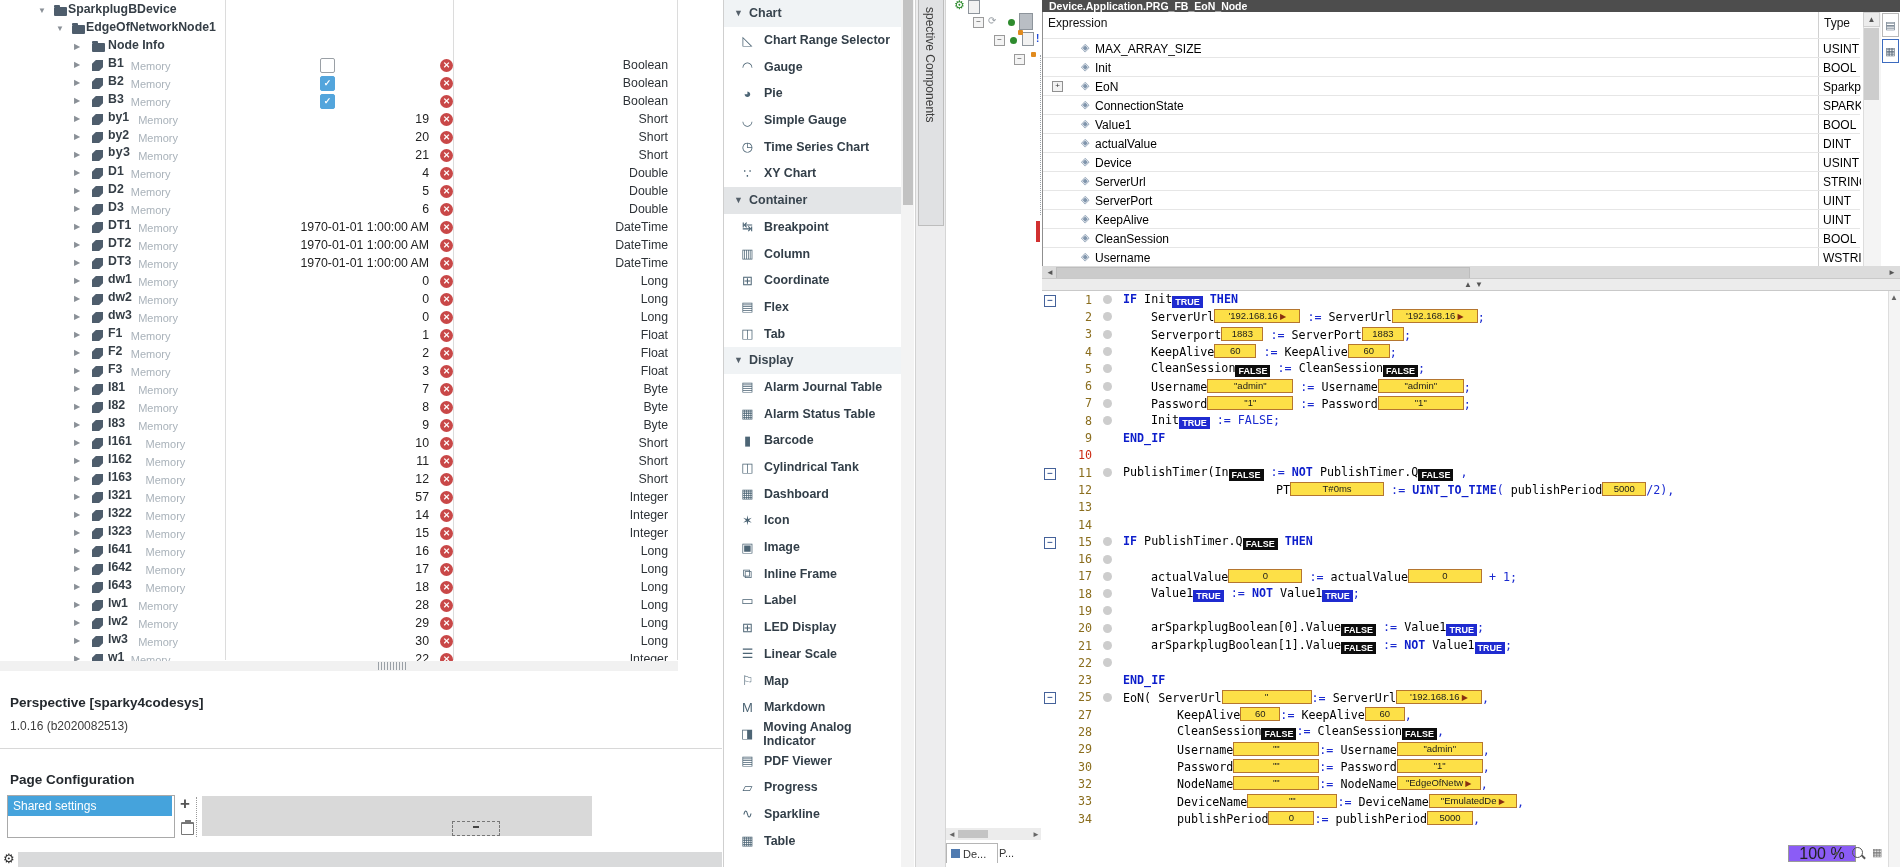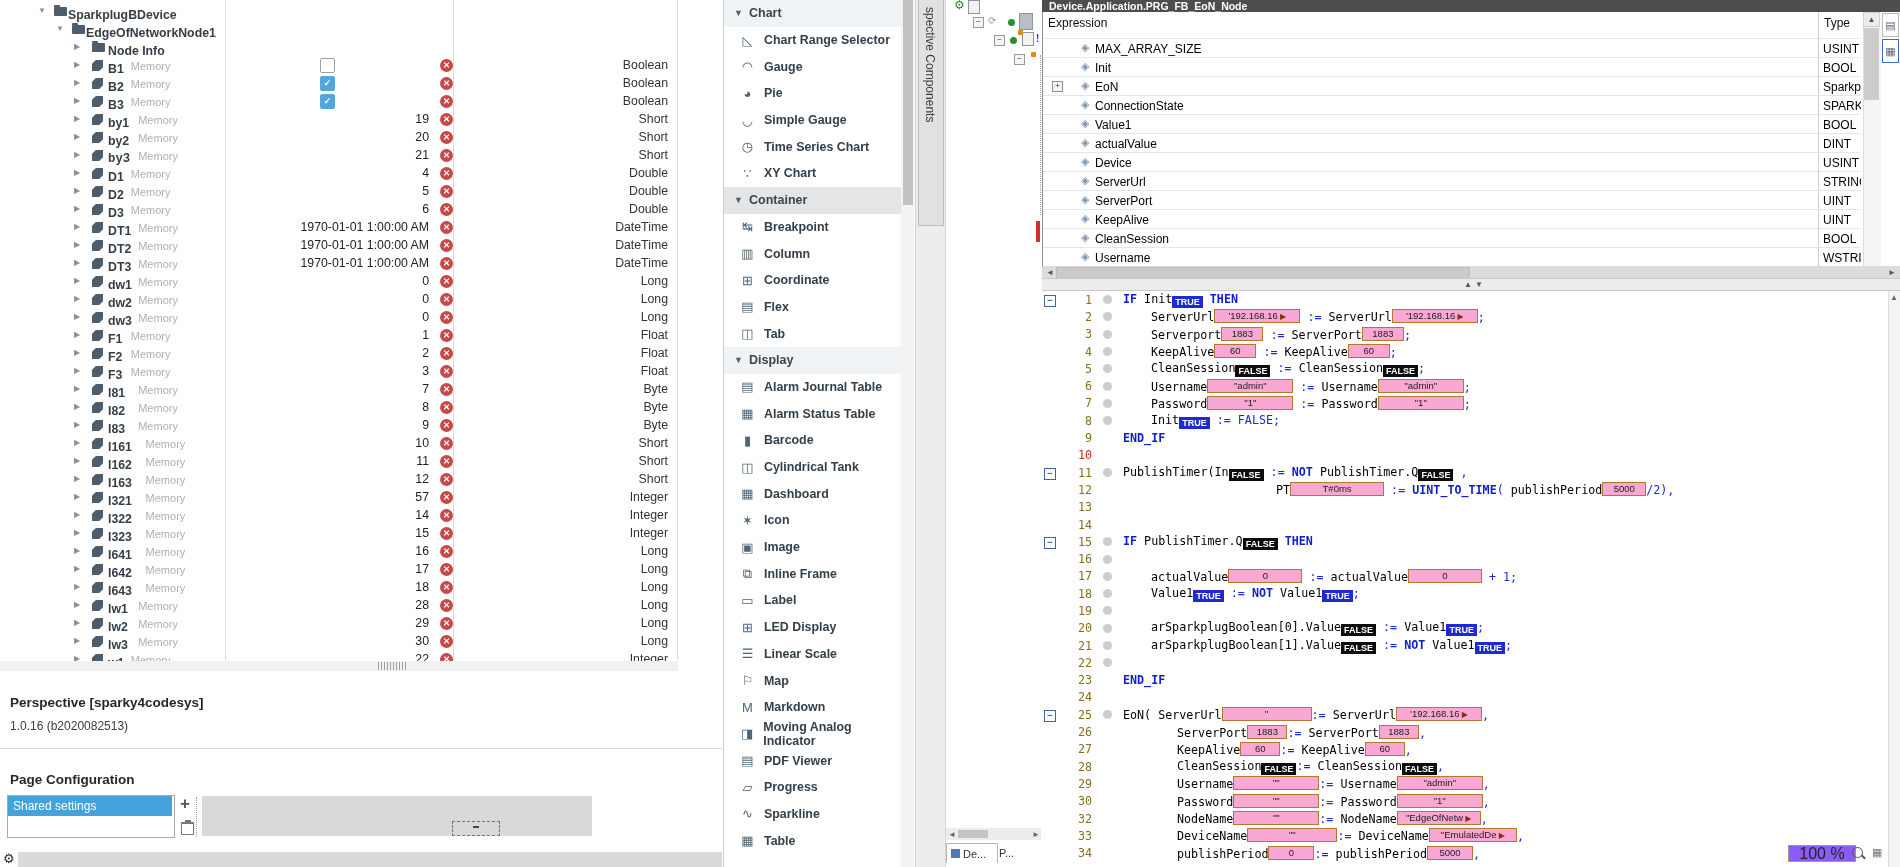--- a/index.html
+++ b/index.html
@@ -2,21 +2,21 @@
 <html><head>
 <meta charset="utf-8">
 <style>
   html,body{margin:0;padding:0;width:1900px;height:867px;overflow:hidden;background:#fff;
     font-family:"Liberation Sans",sans-serif;position:relative;}
   .abs{position:absolute;}
   
   #tree-panel{left:0;top:0;width:722px;height:867px;background:#fff;}
   #tree-rows{position:absolute;left:0;top:2px;width:722px;height:659px;overflow:hidden;}
   .trow{height:18px;position:relative;font-size:12.3px;color:#353e46;}
-  .trow .lbl{position:absolute;top:6px;font-weight:600;}
+  .trow .lbl{position:absolute;top:0;font-weight:600;}
   .trow .mem{position:absolute;top:3.5px;font-size:11px;color:#a9b2ba;font-weight:400;}
   .exp{position:absolute;top:4px;font-size:8px;color:#8a9097;}
   .folder{position:absolute;top:5px;width:13px;height:9px;background:#4e5d6c;border-radius:1px;}
   .folder:before{content:"";position:absolute;top:-2px;left:0;width:6px;height:2px;background:#4e5d6c;border-radius:1px 1px 0 0;}
   .tagic{position:absolute;top:4px;width:11px;height:11px;background:#4e5d6c;
     clip-path:polygon(0 35%,35% 0,100% 0,100% 65%,65% 100%,0 100%);transform:rotate(0deg);}
   .val{position:absolute;right:293px;top:2px;color:#222;}
   .cbx{position:absolute;left:320px;top:2px;width:13px;height:13px;border:1px solid #9aa0a6;border-radius:2px;background:#fff;}
   .cbx.on{background:#53a5dc;border-color:#53a5dc;color:#fff;font-size:9px;line-height:13px;text-align:center;font-weight:bold;}
   .xbadge{position:absolute;left:440px;top:2.5px;width:13px;height:13px;border-radius:50%;background:#c94848;
@@ -100,21 +100,21 @@
   .fold{width:16px;flex:0 0 16px;position:relative;}
   .foldbox{position:absolute;left:2px;top:-5px;width:10px;height:10px;border:1px solid #45629a;background:#fff;
     font-size:9px;line-height:8px;text-align:center;color:#45629a;font-weight:bold;}
   .lnum{width:34px;flex:0 0 34px;text-align:right;padding-right:4px;color:#8a6d1d;}
   .lnum.red{color:#cc2a12;}
   .bul{width:22px;flex:0 0 22px;position:relative;border-left:1px solid #d9d9d9;}
   .bul i{position:absolute;left:6px;top:-4.5px;width:9px;height:9px;border-radius:50%;background:#cdcdcd;}
   .ctext{color:#000;}
   .k{color:#0d1ecb;font-weight:bold;}
   .p{color:#1a2ad0;}
-  .vb{display:inline-block;height:12px;border:1px solid #b5762f;background:#f9a8d4;color:#1c1c1c;
+  .vb{display:inline-block;height:12px;border:1px solid #b5762f;background:#fde047;color:#1c1c1c;
     font-family:"Liberation Sans",sans-serif;font-size:9.5px;line-height:12px;text-align:center;vertical-align:-2px;overflow:hidden;}
   .vb .ar{color:#8a2f10;font-size:8px;}
   .vt{display:inline-block;height:12px;padding:0 3px;background:#1f2bd0;color:#fff;font-family:"Liberation Sans",sans-serif;
     font-size:9px;font-weight:bold;line-height:12.5px;vertical-align:-2px;}
   .vf{display:inline-block;height:12px;padding:0 3px;background:#0d0d0d;color:#fff;font-family:"Liberation Sans",sans-serif;
     font-size:9px;font-weight:bold;line-height:12.5px;vertical-align:-2px;}
   #cvscroll{left:1888px;top:291px;width:12px;height:576px;background:#f4f4f4;border-left:1px solid #ddd;}
   #cvarrow{left:1888px;top:292px;width:12px;height:12px;font-size:8px;color:#666;text-align:center;line-height:12px;}
   
   #zoombox{left:1788px;top:845px;width:68px;height:17px;background:#8b5cf6;border:1px solid #9a9a9a;
@@ -674,23 +674,21 @@
     <div class="cl"><span class="fold"></span><span class="lnum">14</span><span class="bul"></span><span class="ctext" style="padding-left: 4px;"></span></div>
     <div class="cl"><span class="fold"><span class="foldbox">−</span></span><span class="lnum">15</span><span class="bul"><i></i></span><span class="ctext" style="padding-left: 4px;"><span class="k">IF</span><span> PublishTimer.Q</span><span class="vf">FALSE</span><span> </span><span class="k">THEN</span></span></div>
     <div class="cl"><span class="fold"></span><span class="lnum">16</span><span class="bul"><i></i></span></div>
     <div class="cl"><span class="fold"></span><span class="lnum">17</span><span class="bul"><i></i></span><span class="ctext" style="padding-left: 32px;"><span>actualValue</span><span class="vb" style="width: 72px;">0</span><span class="p"> := </span><span>actualValue</span><span class="vb" style="width: 72px;">0</span><span class="p"> + 1;</span></span></div>
     <div class="cl"><span class="fold"></span><span class="lnum">18</span><span class="bul"><i></i></span><span class="ctext" style="padding-left: 32px;"><span>Value1</span><span class="vt">TRUE</span><span class="p"> := </span><span class="k">NOT</span><span> Value1</span><span class="vt">TRUE</span><span class="p">;</span></span></div>
     <div class="cl"><span class="fold"></span><span class="lnum">19</span><span class="bul"><i></i></span></div>
     <div class="cl"><span class="fold"></span><span class="lnum">20</span><span class="bul"><i></i></span><span class="ctext" style="padding-left: 32px;"><span>arSparkplugBoolean[0].Value</span><span class="vf">FALSE</span><span class="p"> := </span><span>Value1</span><span class="vt">TRUE</span><span class="p">;</span></span></div>
     <div class="cl"><span class="fold"></span><span class="lnum">21</span><span class="bul"><i></i></span><span class="ctext" style="padding-left: 32px;"><span>arSparkplugBoolean[1].Value</span><span class="vf">FALSE</span><span class="p"> := </span><span class="k">NOT</span><span> Value1</span><span class="vt">TRUE</span><span class="p">;</span></span></div>
     <div class="cl"><span class="fold"></span><span class="lnum">22</span><span class="bul"><i></i></span></div>
     <div class="cl"><span class="fold"></span><span class="lnum">23</span><span class="bul"></span><span class="ctext" style="padding-left: 4px;"><span class="k">END_IF</span></span></div>
-    <div class="cl"><span class="fold"></span><span class="lnum">24</span><span class="bul"></span><span class="ctext" style="padding-left: 4px;"></span></div>
     <div class="cl"><span class="fold"><span class="foldbox">−</span></span><span class="lnum">25</span><span class="bul"><i></i></span><span class="ctext" style="padding-left: 4px;"><span>EoN( ServerUrl</span><span class="vb" style="width: 88px;">''</span><span class="p">:= </span><span>ServerUrl</span><span class="vb" style="width: 84px;">'192.168.16<span class="ar"> ▶</span></span><span class="p">,</span></span></div>
-    <div class="cl"><span class="fold"></span><span class="lnum">26</span><span class="bul"></span><span class="ctext" style="padding-left: 58px;"><span>ServerPort</span><span class="vb" style="width: 38px;">1883</span><span class="p">:= </span><span>ServerPort</span><span class="vb" style="width: 38px;">1883</span><span class="p">,</span></span></div>
     <div class="cl"><span class="fold"></span><span class="lnum">27</span><span class="bul"></span><span class="ctext" style="padding-left: 58px;"><span>KeepAlive</span><span class="vb" style="width: 38px;">60</span><span class="p">:= </span><span>KeepAlive</span><span class="vb" style="width: 38px;">60</span><span class="p">,</span></span></div>
     <div class="cl"><span class="fold"></span><span class="lnum">28</span><span class="bul"></span><span class="ctext" style="padding-left: 58px;"><span>CleanSession</span><span class="vf">FALSE</span><span class="p">:= </span><span>CleanSession</span><span class="vf">FALSE</span><span class="p">,</span></span></div>
     <div class="cl"><span class="fold"></span><span class="lnum">29</span><span class="bul"></span><span class="ctext" style="padding-left: 58px;"><span>Username</span><span class="vb" style="width: 84px;">""</span><span class="p">:= </span><span>Username</span><span class="vb" style="width: 84px;">"admin"</span><span class="p">,</span></span></div>
     <div class="cl"><span class="fold"></span><span class="lnum">30</span><span class="bul"></span><span class="ctext" style="padding-left: 58px;"><span>Password</span><span class="vb" style="width: 84px;">""</span><span class="p">:= </span><span>Password</span><span class="vb" style="width: 84px;">"1"</span><span class="p">,</span></span></div>
     <div class="cl"><span class="fold"></span><span class="lnum">32</span><span class="bul"></span><span class="ctext" style="padding-left: 58px;"><span>NodeName</span><span class="vb" style="width: 84px;">""</span><span class="p">:= </span><span>NodeName</span><span class="vb" style="width: 82px;">"EdgeOfNetw<span class="ar"> ▶</span></span><span class="p">,</span></span></div>
     <div class="cl"><span class="fold"></span><span class="lnum">33</span><span class="bul"></span><span class="ctext" style="padding-left: 58px;"><span>DeviceName</span><span class="vb" style="width: 88px;">""</span><span class="p">:= </span><span>DeviceName</span><span class="vb" style="width: 86px;">"EmulatedDe<span class="ar"> ▶</span></span><span class="p">,</span></span></div>
     <div class="cl"><span class="fold"></span><span class="lnum">34</span><span class="bul"></span><span class="ctext" style="padding-left: 58px;"><span>publishPeriod</span><span class="vb" style="width: 44px;">0</span><span class="p">:= </span><span>publishPeriod</span><span class="vb" style="width: 44px;">5000</span><span class="p">,</span></span></div>
   </div>
 <div class="abs" id="cvscroll"></div>
 <div class="abs" id="cvarrow">▲</div>

